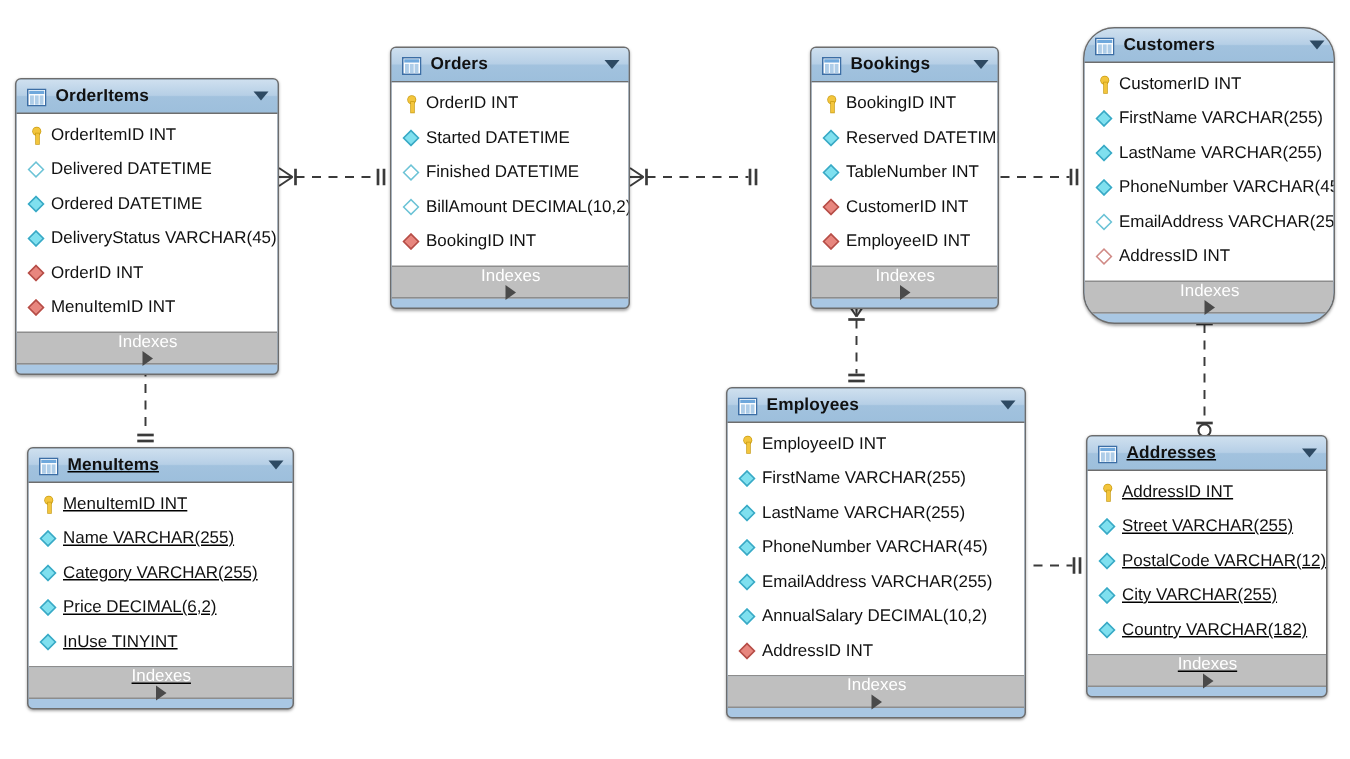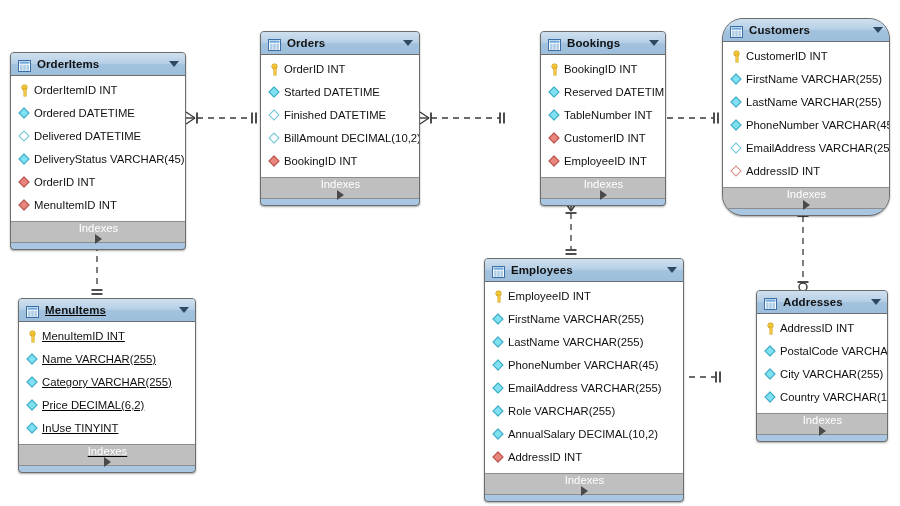--- a/index.html
+++ b/index.html
@@ -240,29 +240,29 @@
           </svg></span>
         <span class="tbl-title">OrderItems</span>
         <span class="tbl-caret"></span>
       </div>
       <div class="tbl-body">
         <div class="field-row">
           <span class="field-icon ic-key"></span>
           <span class="field-text">OrderItemID INT</span>
         </div>
         <div class="field-row">
-          <span class="field-icon ic-diamond ic-blue-filled"></span>
-          <span class="field-text">Ordered DATETIME</span>
-        </div>
-        <div class="field-row">
           <span class="field-icon ic-diamond ic-blue-hollow"></span>
           <span class="field-text">Delivered DATETIME</span>
         </div>
         <div class="field-row">
           <span class="field-icon ic-diamond ic-blue-filled"></span>
+          <span class="field-text">Ordered DATETIME</span>
+        </div>
+        <div class="field-row">
+          <span class="field-icon ic-diamond ic-blue-filled"></span>
           <span class="field-text">DeliveryStatus VARCHAR(45)</span>
         </div>
         <div class="field-row">
           <span class="field-icon ic-diamond ic-red-filled"></span>
           <span class="field-text">OrderID INT</span>
         </div>
         <div class="field-row">
           <span class="field-icon ic-diamond ic-red-filled"></span>
           <span class="field-text">MenuItemID INT</span>
         </div>
@@ -460,55 +460,55 @@
         <div class="field-row">
           <span class="field-icon ic-diamond ic-blue-filled"></span>
           <span class="field-text">PhoneNumber VARCHAR(45)</span>
         </div>
         <div class="field-row">
           <span class="field-icon ic-diamond ic-blue-filled"></span>
           <span class="field-text">EmailAddress VARCHAR(255)</span>
         </div>
         <div class="field-row">
           <span class="field-icon ic-diamond ic-blue-filled"></span>
-          <span class="field-text">Role VARCHAR(255)</span>
-        </div>
-        <div class="field-row">
-          <span class="field-icon ic-diamond ic-blue-filled"></span>
           <span class="field-text">AnnualSalary DECIMAL(10,2)</span>
         </div>
         <div class="field-row">
           <span class="field-icon ic-diamond ic-red-filled"></span>
           <span class="field-text">AddressID INT</span>
         </div>
       </div>
       <div class="tbl-footer">
         <span class="footer-label">Indexes</span>
         <span class="footer-caret"></span>
       </div>
     </div>
-    <div class="table-card" style="left: 756px; top: 290px; width: 132px;">
+    <div class="table-card" style="left: 724px; top: 290px; width: 161px; text-decoration: underline;">
       <div class="tbl-header">
         <span class="tbl-icon"><svg width="13" height="12" viewBox="0 0 13 12">
             <rect x="0.5" y="0.5" width="12" height="11" fill="#ffffff" stroke="#3c6ea5"></rect>
             <rect x="1.5" y="1.5" width="10" height="2.2" fill="#6fa8dc"></rect>
             <rect x="2" y="4.6" width="2.6" height="6.2" fill="#aecde8"></rect>
             <rect x="5.2" y="4.6" width="2.6" height="6.2" fill="#aecde8"></rect>
             <rect x="8.4" y="4.6" width="2.6" height="6.2" fill="#aecde8"></rect>
           </svg></span>
         <span class="tbl-title">Addresses</span>
         <span class="tbl-caret"></span>
       </div>
       <div class="tbl-body">
         <div class="field-row">
           <span class="field-icon ic-key"></span>
           <span class="field-text">AddressID INT</span>
         </div>
         <div class="field-row">
           <span class="field-icon ic-diamond ic-blue-filled"></span>
+          <span class="field-text">Street VARCHAR(255)</span>
+        </div>
+        <div class="field-row">
+          <span class="field-icon ic-diamond ic-blue-filled"></span>
           <span class="field-text">PostalCode VARCHAR(12)</span>
         </div>
         <div class="field-row">
           <span class="field-icon ic-diamond ic-blue-filled"></span>
           <span class="field-text">City VARCHAR(255)</span>
         </div>
         <div class="field-row">
           <span class="field-icon ic-diamond ic-blue-filled"></span>
           <span class="field-text">Country VARCHAR(182)</span>
         </div>

